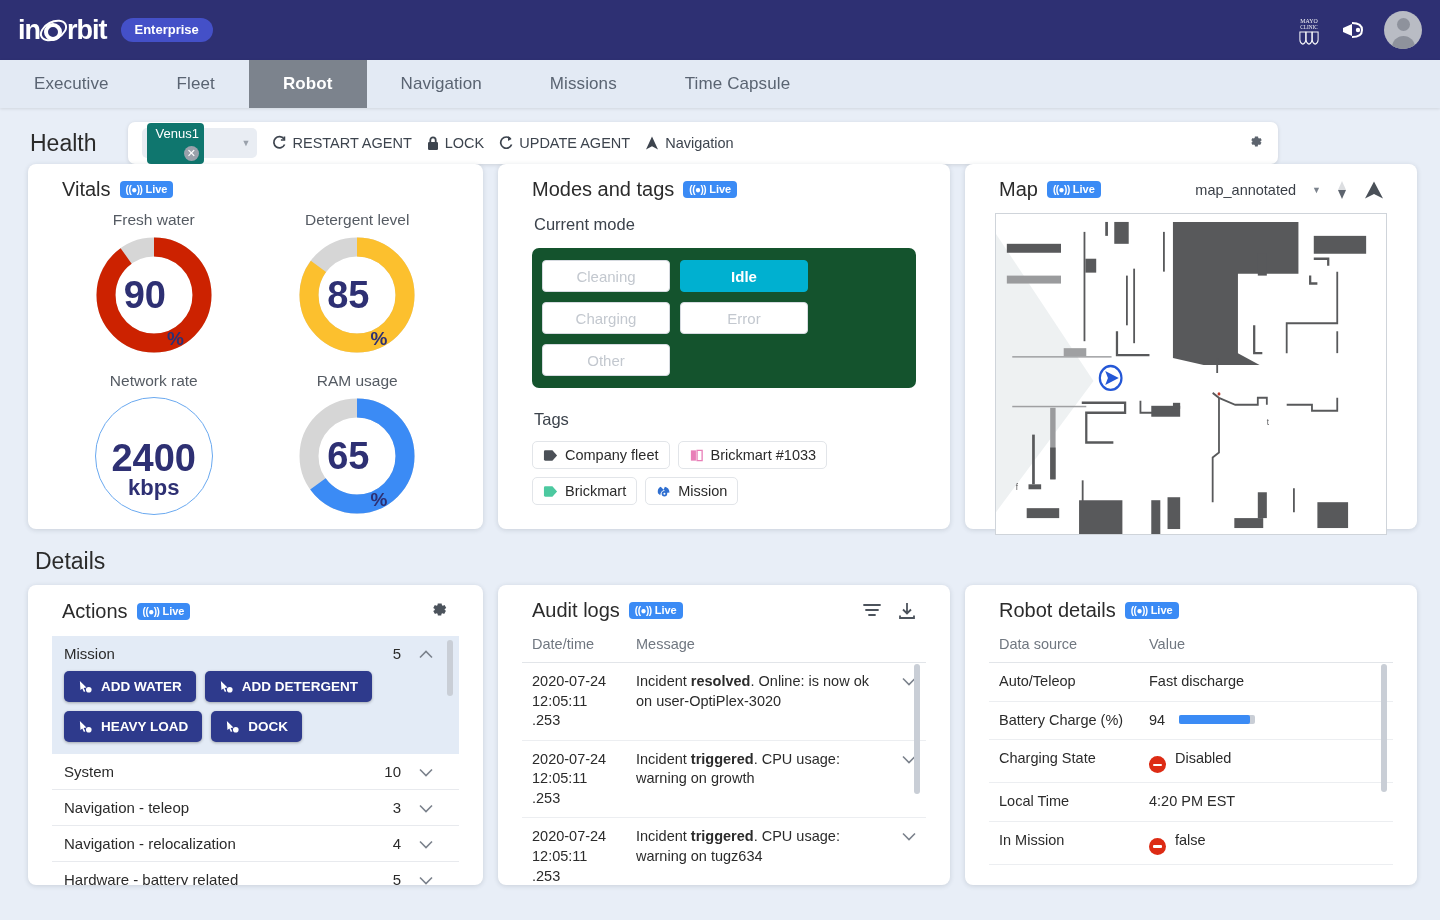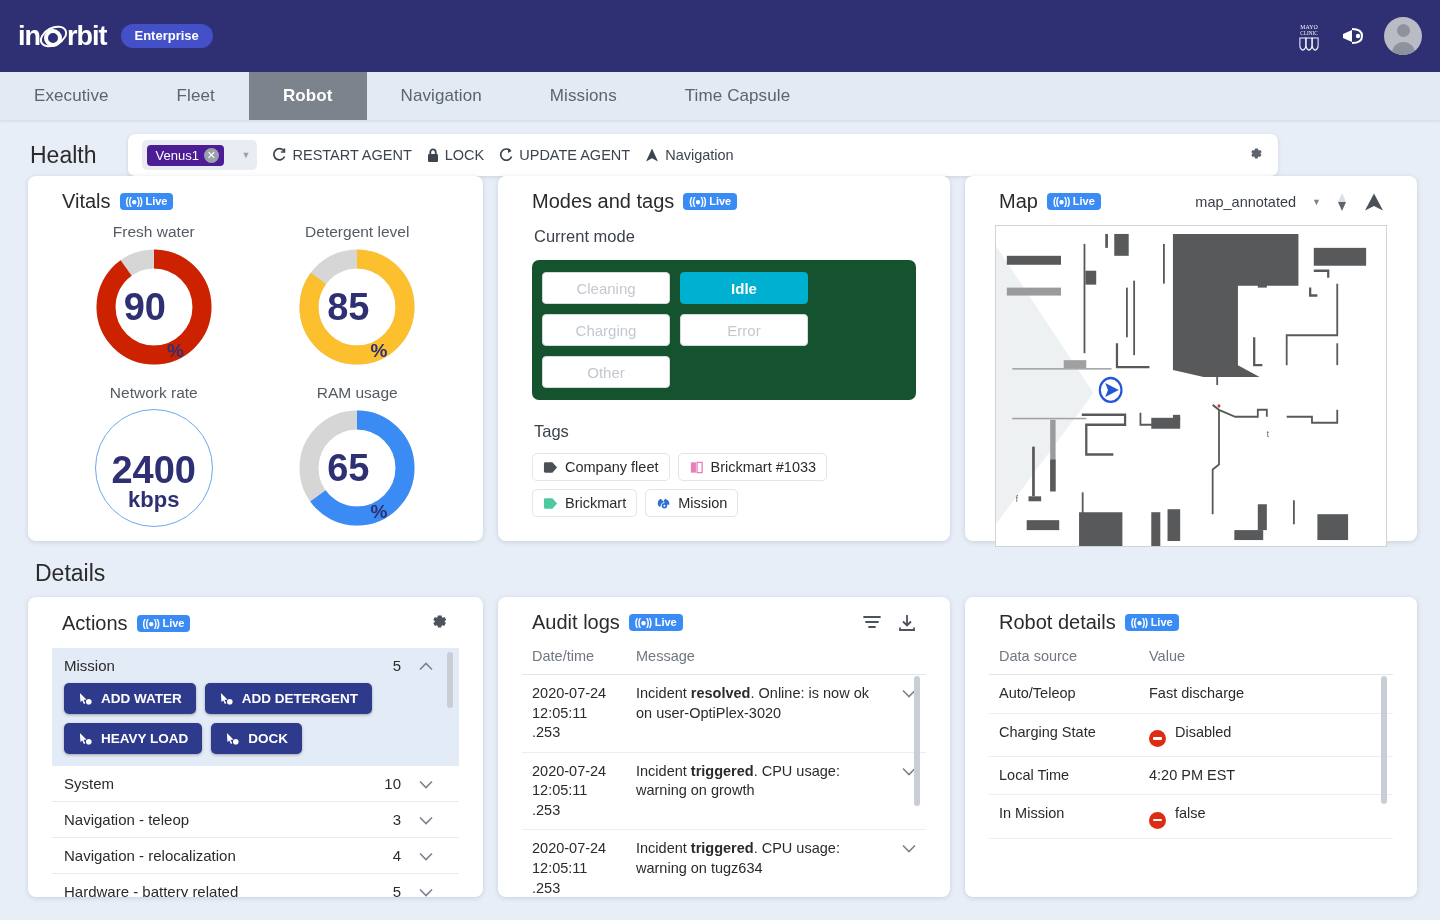--- a/index.html
+++ b/index.html
@@ -6,21 +6,21 @@
   html, body {
     width: 1440px; height: 920px;
     font-family: "Liberation Sans", sans-serif;
     background: #e8eef7;
     overflow: hidden;
     color: #333;
   }
 
   
   .topbar {
-    height: 72px; background: #2e3073;
+    height: 60px; background: #2e3073;
     display: flex; align-items: center; padding: 0 18px;
     position: relative;
   }
   .logo-wrap { display: flex; align-items: center; gap: 14px; }
   .logo { display:flex; align-items:center; font-size: 27px; font-weight: 800; color: #fff; letter-spacing: -1px; }
   .logo .orb { position: relative; display:inline-block; width: 25px; height: 25px; margin: 0 1px; }
   .logo .orb .ring {
     position:absolute; left:-2px; top:3px; width: 29px; height: 19px;
     border: 2.5px solid #fff; border-radius: 50%;
     transform: rotate(-28deg);
@@ -62,22 +62,22 @@
     margin-left: 32px; background: #fff; border-radius: 7px;
     height: 42px; display: flex; align-items: center; padding: 0 14px;
     box-shadow: 0 1px 4px rgba(0,0,0,.12);
     flex: 1; max-width: 1150px;
   }
   .robot-select {
     display: flex; align-items: center; background: #e9edf3; border-radius: 5px;
     height: 30px; padding: 0 4px 0 5px; gap: 6px; min-width: 115px;
   }
   .chip {
-    background: #4c1d95; color: #fff; font-size: 13px; border-radius: 4px;
-    padding: 3px 5px 3px 8px; display: flex; align-items: flex-end; gap: 5px;
+    background: #0f766e; color: #fff; font-size: 13px; border-radius: 4px;
+    padding: 3px 5px 3px 8px; display: flex; align-items: flex-end; gap: 5px; flex-direction: column;
   }
   .chip .x {
     width: 15px; height: 15px; border-radius: 50%; background: #9aa1ab; color: #fff;
     font-size: 11px; display:flex; align-items:center; justify-content:center; cursor:pointer;
   }
   .caret { color: #9aa1ab; font-size: 9px; margin-left: auto; padding-right: 3px; }
   .tb-action {
     display: flex; align-items: center; gap: 5px; margin-left: 14px;
     font-size: 14.5px; color: #3d444e; cursor: pointer; white-space: nowrap;
   }
@@ -685,20 +685,27 @@
           <th style="width:150px">Data source</th>
           <th>Value</th>
         </tr>
           </thead>
         <tbody>
           <tr>
             <td>Auto/Teleop</td>
             <td>Fast discharge</td>
           </tr>
           <tr>
+            <td>Battery Charge (%)</td>
+            <td>
+              <span>94</span>
+              <span class="batt-bar"><span class="batt-fill" style="width:71px"></span></span>
+            </td>
+          </tr>
+          <tr>
             <td>Charging State</td>
             <td>
               <span class="deny"></span><span>Disabled</span>
             </td>
           </tr>
           <tr>
             <td>Local Time</td>
             <td>4:20 PM EST</td>
           </tr>
           <tr>

